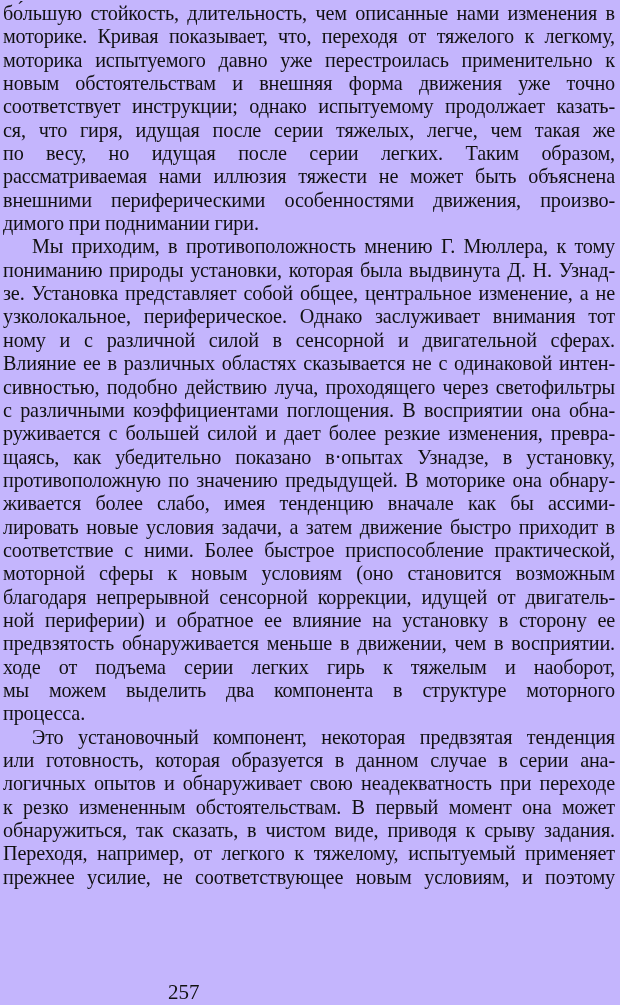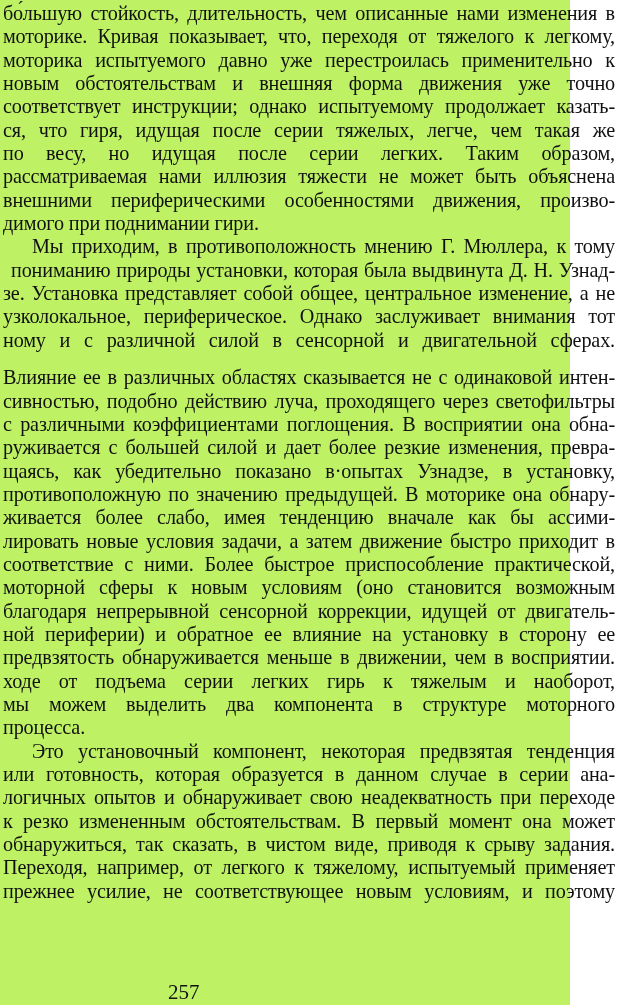--- a/index.html
+++ b/index.html
@@ -1,19 +1,19 @@
 <!DOCTYPE html>
 <html><head>
 <meta charset="utf-8">
 <style>
   html, body { margin: 0; padding: 0; background: #ffffff; }
   body { width: 620px; height: 1005px; position: relative; overflow: hidden; }
   .page {
-    position: absolute; left: 0; top: 0; width: 570px; height: 1005px;
-    background: #bef264;
+    position: absolute; left: 0; top: 0; width: 620px; height: 1005px;
+    background: #c4b5fd;
   }
   .text {
     position: absolute; left: 3px; top: 2px; width: 612px;
     font-family: "Liberation Serif", "DejaVu Serif", serif;
     font-size: 20.2px;
     line-height: 23.35px;
     color: #111111;
     letter-spacing: -0.15px;
   }
   .line {
@@ -46,25 +46,25 @@
       <span class="line" style="white-space: nowrap;"><span style="white-space: nowrap; word-spacing: 0px;">соответствует инструкции; однако испытуемому продолжает казать-</span></span>
       <span class="line" style="white-space: nowrap;"><span style="white-space: nowrap; word-spacing: 0px;">ся, что гиря, идущая после серии тяжелых, легче, чем такая же</span></span>
       <span class="line" style="white-space: nowrap;"><span style="white-space: nowrap; word-spacing: 0px;">по весу, но идущая после серии легких. Таким образом,</span></span>
       <span class="line" style="white-space: nowrap;"><span style="white-space: nowrap; word-spacing: 0px;">рассматриваемая нами иллюзия тяжести не может быть объяснена</span></span>
       <span class="line" style="white-space: nowrap;"><span style="white-space: nowrap; word-spacing: 0px;">внешними периферическими особенностями движения, произво-</span></span>
       <span class="line last">димого при поднимании гири.</span>
     </div>
 
     <div>
       <span class="line indent" style="white-space: nowrap;"><span style="white-space: nowrap; word-spacing: 0px;">Мы приходим, в противоположность мнению Г. Мюллера, к тому</span></span>
-      <span class="line" style="white-space: nowrap; margin-left: 8px;"><span style="white-space: nowrap; word-spacing: 0px;">пониманию природы установки, которая была выдвинута Д. Н. Узнад-</span></span>
+      <span class="line" style="white-space: nowrap;"><span style="white-space: nowrap; word-spacing: 0px;">пониманию природы установки, которая была выдвинута Д. Н. Узнад-</span></span>
       <span class="line" style="white-space: nowrap;"><span style="white-space: nowrap; word-spacing: 0px;">зе. Установка представляет собой общее, центральное изменение, а не</span></span>
       <span class="line" style="white-space: nowrap;"><span style="white-space: nowrap; word-spacing: 0px;">узколокальное, периферическое. Однако заслуживает внимания тот</span></span>
       <span class="line" style="white-space: nowrap;"><span style="white-space: nowrap; word-spacing: 0px;">ному и с различной силой в сенсорной и двигательной сферах.</span></span>
-      <span class="line" style="white-space: nowrap; margin-top: 14px;"><span style="white-space: nowrap; word-spacing: 0px;">Влияние ее в различных областях сказывается не с одинаковой интен-</span></span>
+      <span class="line" style="white-space: nowrap;"><span style="white-space: nowrap; word-spacing: 0px;">Влияние ее в различных областях сказывается не с одинаковой интен-</span></span>
       <span class="line" style="white-space: nowrap;"><span style="white-space: nowrap; word-spacing: 0px;">сивностью, подобно действию луча, проходящего через светофильтры</span></span>
       <span class="line" style="white-space: nowrap;"><span style="white-space: nowrap; word-spacing: 0px;">с различными коэффициентами поглощения. В восприятии она обна-</span></span>
       <span class="line" style="white-space: nowrap;"><span style="white-space: nowrap; word-spacing: 0px;">руживается с большей силой и дает более резкие изменения, превра-</span></span>
       <span class="line" style="white-space: nowrap;"><span style="white-space: nowrap; word-spacing: 0px;">щаясь, как убедительно показано в·опытах Узнадзе, в установку,</span></span>
       <span class="line" style="white-space: nowrap;"><span style="white-space: nowrap; word-spacing: 0px;">противоположную по значению предыдущей. В моторике она обнару-</span></span>
       <span class="line" style="white-space: nowrap;"><span style="white-space: nowrap; word-spacing: 0px;">живается более слабо, имея тенденцию вначале как бы ассими-</span></span>
       <span class="line" style="white-space: nowrap;"><span style="white-space: nowrap; word-spacing: 0px;">лировать новые условия задачи, а затем движение быстро приходит в</span></span>
       <span class="line" style="white-space: nowrap;"><span style="white-space: nowrap; word-spacing: 0px;">соответствие с ними. Более быстрое приспособление практической,</span></span>
       <span class="line" style="white-space: nowrap;"><span style="white-space: nowrap; word-spacing: 0px;">моторной сферы к новым условиям (оно становится возможным</span></span>
       <span class="line" style="white-space: nowrap;"><span style="white-space: nowrap; word-spacing: 0px;">благодаря непрерывной сенсорной коррекции, идущей от двигатель-</span></span>

